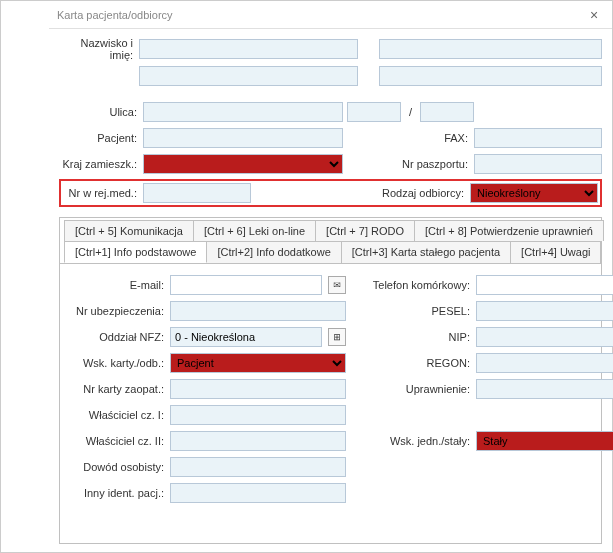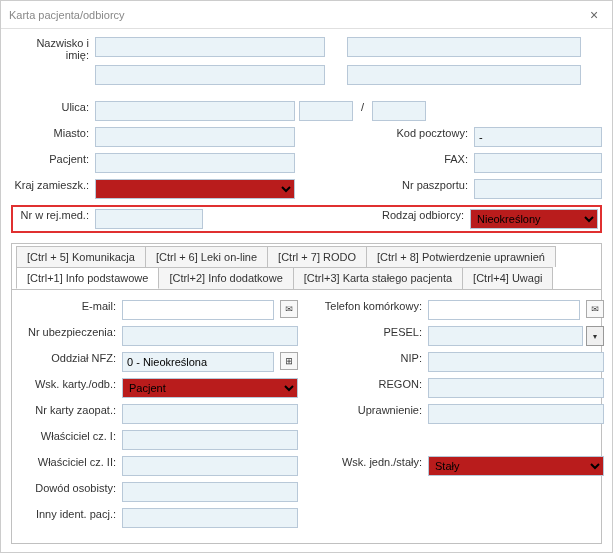--- a/index.html
+++ b/index.html
@@ -1,22 +1,22 @@
 <!DOCTYPE html>
 <html><head>
 <meta charset="utf-8">
 <style>
 * { box-sizing: border-box; margin: 0; padding: 0; }
 body { font-family: Tahoma, sans-serif; font-size: 11px; background: #fff; color: #333; }
-.window { width: 613px; height: 553px; border: 1px solid #ccc; background: #fff; display: flex; flex-direction: column; }
+.window { width: 613px; height: 553px; border: 1px solid #ccc; background: #fff; display: flex; flex-direction: column; padding-left: 48px; }
 .titlebar { height: 28px; background: #fff; border-bottom: 1px solid #e0e0e0; display: flex; align-items: center; padding: 0 8px; color: #888; }
 .titlebar .title { flex: 1; }
 .close-x { width: 20px; text-align: center; color: #666; cursor: pointer; font-size: 14px; }
 .content { flex: 1; padding: 8px 10px; display: flex; flex-direction: column; gap: 4px; }
-.row { display: flex; gap: 4px; min-height: 22px; }
+.row { display: flex; align-items: center; gap: 4px; min-height: 22px; }
 .lbl { text-align: right; color: #333; padding-right: 2px; }
 .inp { height: 20px; background: #eaf3f8; border: 1px solid #b8c8d8; padding: 0 4px; font-size: 11px; }
 .inp.white { background: #fff; }
 .sel { height: 20px; background: #b91c1c; border: 1px solid #b8c8d8; font-size: 11px; padding: 0 2px; }
 .redbox { border: 2px solid #e03030; padding: 2px; }
 .tabs-outer { border: 1px solid #c0c0c0; margin-top: 6px; padding: 0; flex: 1; display: flex; flex-direction: column; background: #fff; }
 .tabrow { display: flex; border-bottom: 1px solid #c0c0c0; }
 .tabrow.top { border-bottom: none; }
 .tab { padding: 4px 10px; border: 1px solid #c0c0c0; border-bottom: none; margin-right: -1px; background: #fff; cursor: pointer; font-size: 11px; white-space: nowrap; }
 .tab.active { border-bottom: 1px solid #fff; position: relative; z-index: 1; }
@@ -52,26 +52,20 @@
     </div>
 
     <div style="height:6px"></div>
 
     <div class="row">
       <span class="lbl" style="width:80px">Ulica:</span>
       <input class="inp" style="width: 200px;">
       <input class="inp" style="width: 54px;">
       <span class="slash">/</span>
       <input class="inp" style="width: 54px;">
-    </div>
-    <div class="row">
-      <span class="lbl" style="width:80px">Miasto:</span>
-      <input class="inp" style="width: 200px;">
-      <span class="lbl" style="flex:1">Kod pocztowy:</span>
-      <input class="inp" style="width: 128px;" value="-">
     </div>
     <div class="row">
       <span class="lbl" style="width:80px">Pacjent:</span>
       <input class="inp" style="width: 200px;">
       <span class="lbl" style="flex:1">FAX:</span>
       <input class="inp" style="width: 128px;">
     </div>
     <div class="row">
       <span class="lbl" style="width:80px">Kraj zamieszk.:</span>
       <select class="sel" style="width:200px"><option></option></select>

